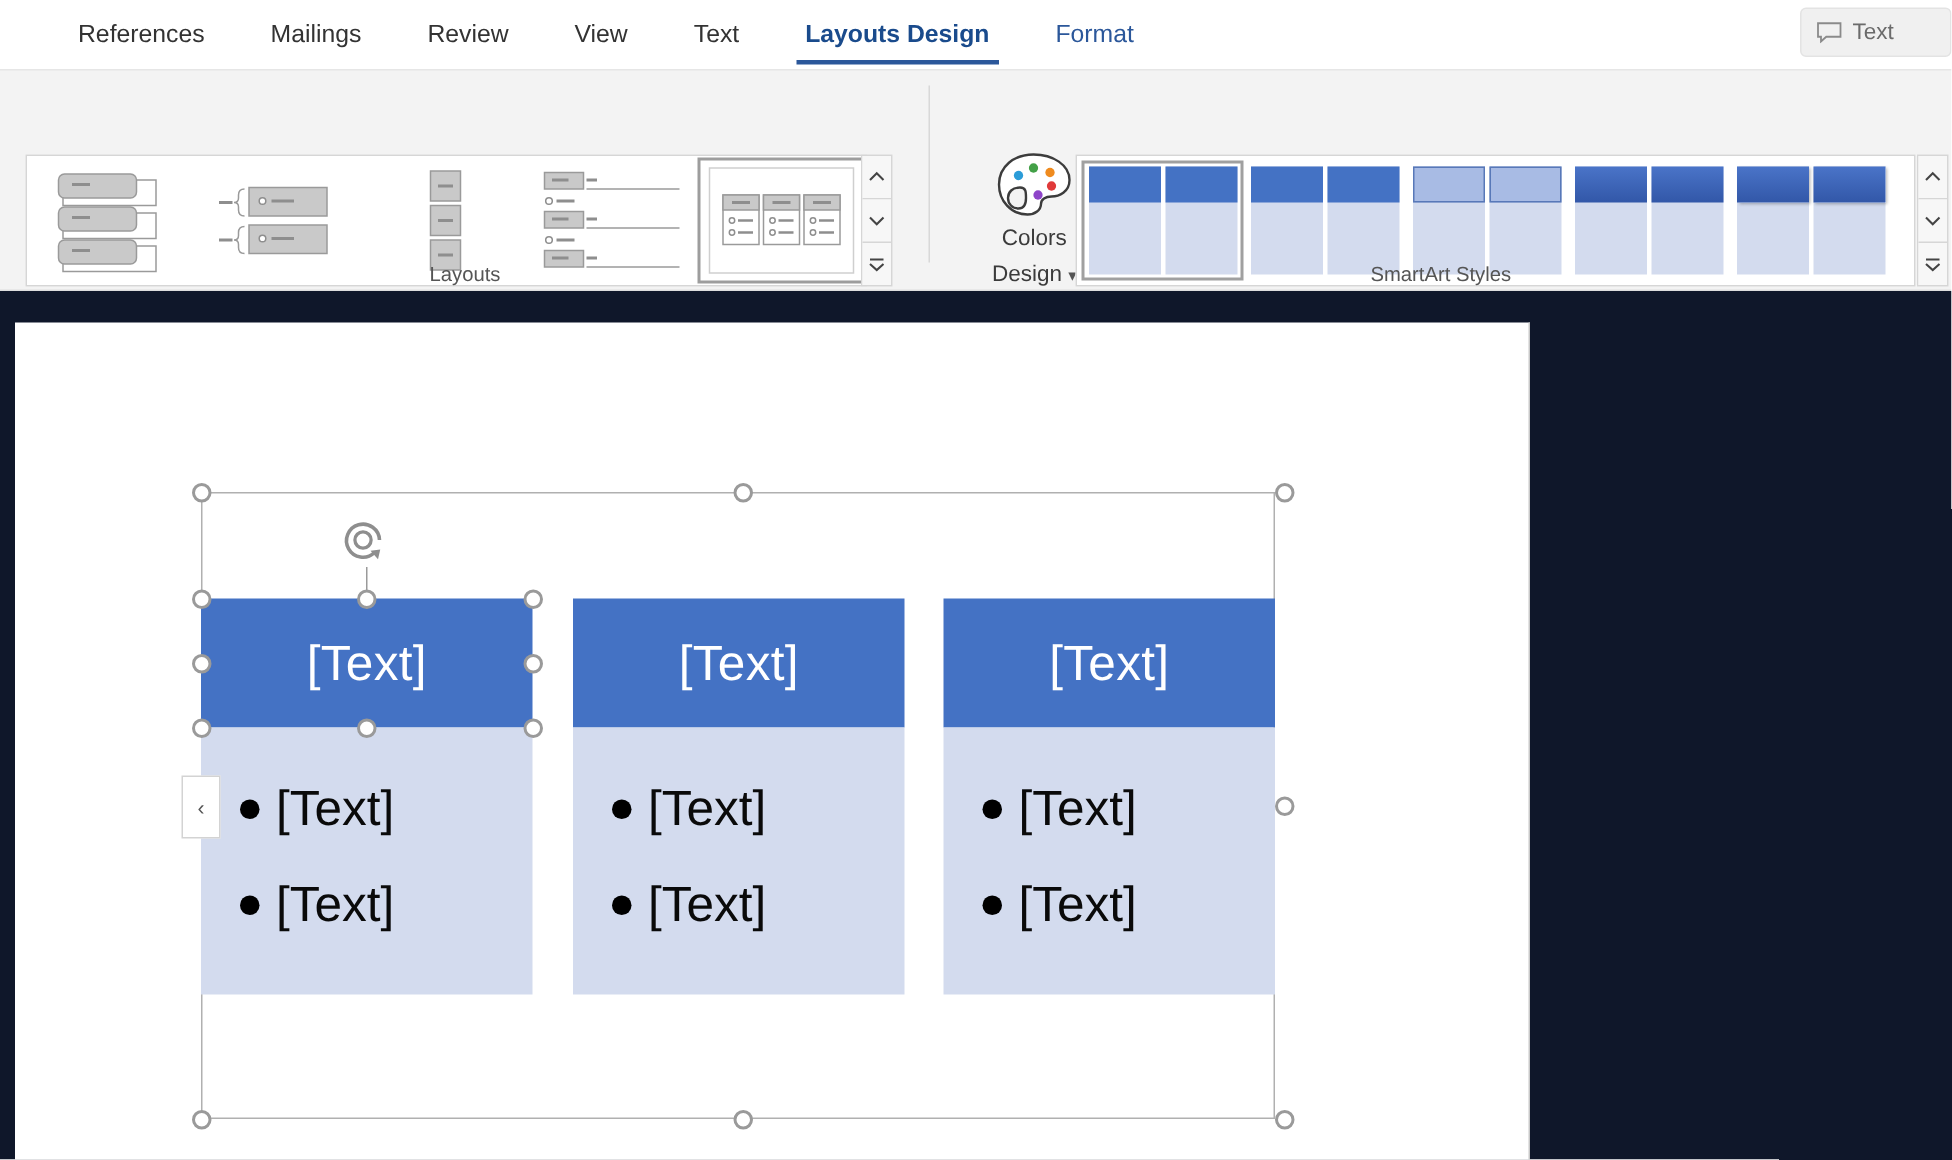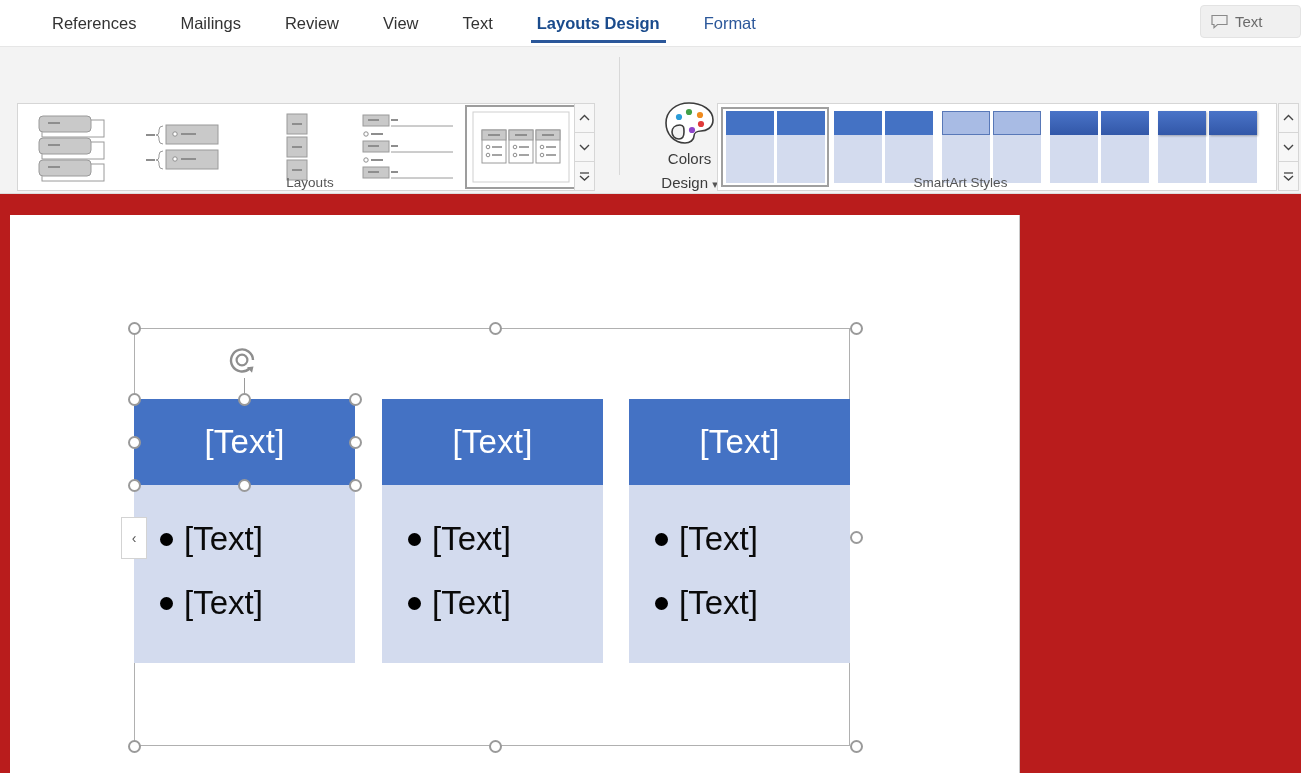--- a/index.html
+++ b/index.html
@@ -114,21 +114,21 @@
   .styles-scroll {
     position: absolute; right: 2px; top: 56px;
     width: 21px; height: 88px;
     border: 1px solid #d6d6d6; background: #f9f9f9;
     display: flex; flex-direction: column;
   }
 
   
   .doc-area {
     position: absolute; left: 0; top: 194px; width: 1301px; height: 579px;
-    background: #b91c1c;
+    background: #0f172a;
   }
   .page {
     position: absolute; left: 10px; top: 21px;
     width: 1010px; height: 560px;
     background: #ffffff;
     border-right: 1px solid #c8c8c8;
   }
 
   
   .smartart {

